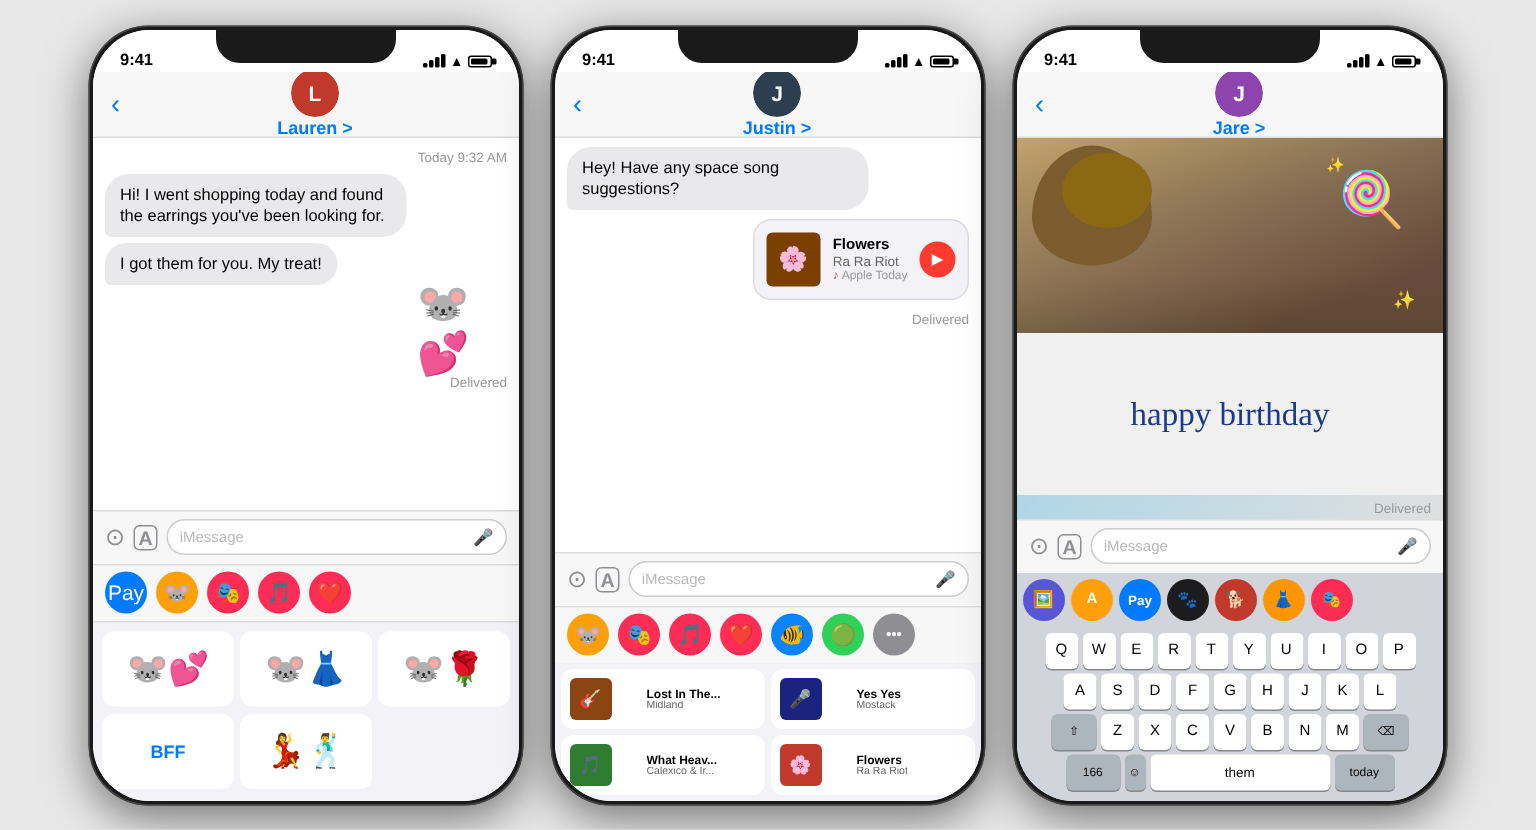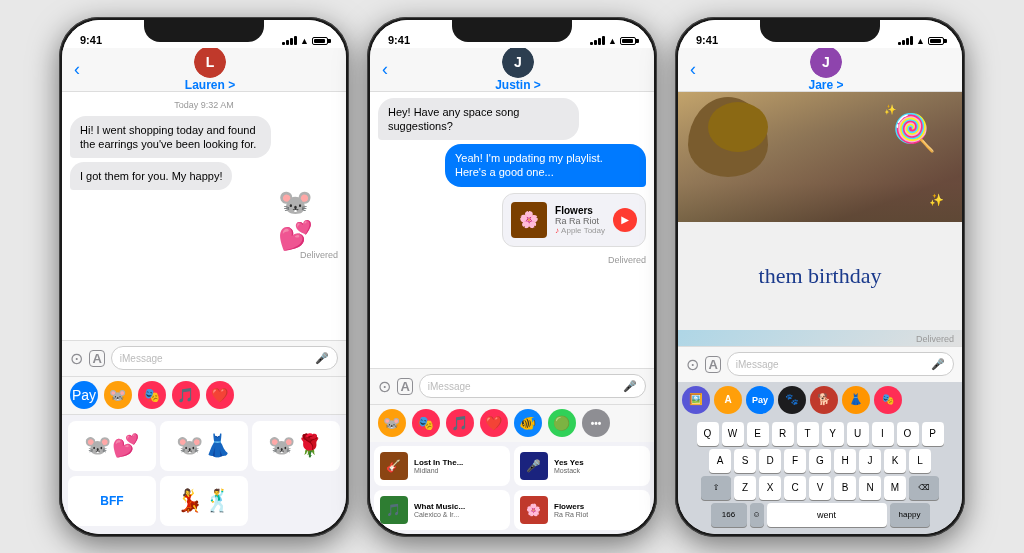--- a/index.html
+++ b/index.html
@@ -104,21 +104,21 @@
       flex: 1;
       background: #fff;
       overflow: hidden;
       display: flex;
       flex-direction: column;
       padding: 6px 8px;
       gap: 4px;
     }
 
     .timestamp {
-      text-align: center;
+      text-align: right;
       font-size: 9px;
       color: #999;
       margin: 2px 0;
     }
 
     .bubble {
       max-width: 75%;
       padding: 7px 10px;
       border-radius: 16px;
       font-size: 11px;
@@ -267,21 +267,21 @@
       align-items: center;
       gap: 6px;
     }
     .music-grid-thumb {
       width: 28px; height: 28px;
       border-radius: 4px;
       font-size: 12px;
       display: flex; align-items: center; justify-content: center;
       flex-shrink: 0;
     }
-    .music-grid-info { min-width: 0; }
+    .music-grid-info { min-width: 0; margin-left: 17px; }
     .music-grid-title { font-size: 8px; font-weight: 600; color: #000; white-space: nowrap; overflow: hidden; text-overflow: ellipsis; max-width: 70px; }
     .music-grid-artist { font-size: 7px; color: #666; white-space: nowrap; overflow: hidden; text-overflow: ellipsis; max-width: 70px; }
 
     
     .birthday-image {
       flex: 1;
       background: linear-gradient(135deg, #87CEEB 0%, #E0E0E0 100%);
       position: relative;
       display: flex;
       flex-direction: column;
@@ -389,21 +389,21 @@
         <div class="contact-name">Lauren &gt;</div>
       </div>
     </div>
 
     <div class="messages-area">
       <div class="timestamp">Today 9:32 AM</div>
       <div class="bubble received">
         <span>Hi! I went shopping today and found the earrings you've been looking for.</span>
       </div>
       <div class="bubble received">
-        <span>I got them for you. My happy!</span>
+        <span>I got them for you. My treat!</span>
       </div>
       <div class="sticker-bubble">🐭💕</div>
       <div class="delivered-text">Delivered</div>
     </div>
 
     <div class="input-area">
       <span class="input-icon">⊙</span>
       <span class="input-icon" style="font-size:13px;font-weight:700;border:1.5px solid #8e8e93;border-radius:4px;padding:0 2px;color:#8e8e93;">A</span>
       <div class="input-box">
         <span class="input-placeholder">iMessage</span>
@@ -453,23 +453,20 @@
         <div class="contact-avatar">
           <div class="avatar-img" style="background:#2c3e50">J</div>
         </div>
         <div class="contact-name">Justin &gt;</div>
       </div>
     </div>
     <div class="messages-area">
       <div class="bubble received">
         <span>Hey! Have any space song suggestions?</span>
       </div>
-      <div class="bubble sent">
-        <span>Yeah! I'm updating my playlist. Here's a good one...</span>
-      </div>
 
       <div class="music-card">
         <div class="music-thumb" style="background:#7b3f00;">🌸</div>
         <div class="music-info">
           <div class="music-title">Flowers</div>
           <div class="music-artist">Ra Ra Riot</div>
           <div class="music-source">
             <span style="color:#fc3c44;">♪</span>
             <span>Apple Today</span>
           </div>
@@ -507,21 +504,21 @@
       <div class="music-grid-item">
         <div class="music-grid-thumb" style="background:#1a237e;">🎤</div>
         <div class="music-grid-info">
           <div class="music-grid-title">Yes Yes</div>
           <div class="music-grid-artist">Mostack</div>
         </div>
       </div>
       <div class="music-grid-item">
         <div class="music-grid-thumb" style="background:#2e7d32;">🎵</div>
         <div class="music-grid-info">
-          <div class="music-grid-title">What Music...</div>
+          <div class="music-grid-title">What Heav...</div>
           <div class="music-grid-artist">Calexico &amp; Ir...</div>
         </div>
       </div>
       <div class="music-grid-item">
         <div class="music-grid-thumb" style="background:#c0392b;">🌸</div>
         <div class="music-grid-info">
           <div class="music-grid-title">Flowers</div>
           <div class="music-grid-artist">Ra Ra Riot</div>
         </div>
       </div>
@@ -563,21 +560,21 @@
         <div style="position:absolute;top:0;left:0;right:0;bottom:0;background:linear-gradient(160deg,#c9a96e 0%,#8B7355 40%,#5D4037 80%);opacity:0.9;"></div>
         <div style="position:absolute;top:10px;left:30px;width:60px;height:50px;border-radius:50%;background:#8B6914;z-index:2;"></div>
         <div style="position:absolute;top:5px;left:10px;width:80px;height:80px;border-radius:50% 50% 50% 50% / 60% 60% 40% 40%;background:#7a5c2e;z-index:1;"></div>
 
         <div style="position:absolute;right:25px;top:20px;z-index:5;font-size:36px;">🍭</div>
         <div class="sparkle" style="position:absolute;right:18px;bottom:15px;z-index:5;">✨</div>
         <div class="sparkle" style="position:absolute;right:65px;top:12px;z-index:5;font-size:10px;">✨</div>
       </div>
 
       <div style="flex:1;display:flex;flex-direction:column;align-items:center;justify-content:center;background:#f0f0f0;">
-        <div class="happy-birthday-text">them birthday</div>
+        <div class="happy-birthday-text">happy birthday</div>
       </div>
       <div class="delivered-text" style="padding:2px 8px;">Delivered</div>
     </div>
 
     <div class="input-area">
       <span class="input-icon">⊙</span>
       <span class="input-icon" style="font-size:13px;font-weight:700;border:1.5px solid #8e8e93;border-radius:4px;padding:0 2px;color:#8e8e93;">A</span>
       <div class="input-box">
         <span class="input-placeholder">iMessage</span>
         <span class="mic-icon">🎤</span>
@@ -625,18 +622,18 @@
         <div class="key">C</div>
         <div class="key">V</div>
         <div class="key">B</div>
         <div class="key">N</div>
         <div class="key">M</div>
         <div class="key special wider">⌫</div>
       </div>
       <div class="keyboard-row">
         <div class="key special" style="max-width:36px;">166</div>
         <div class="key special" style="max-width:14px;">☺</div>
-        <div class="key space">went</div>
-        <div class="key special" style="max-width:40px;">happy</div>
+        <div class="key space">them</div>
+        <div class="key special" style="max-width:40px;">today</div>
       </div>
     </div>
   </div>
 </div>
 
 </body></html>

